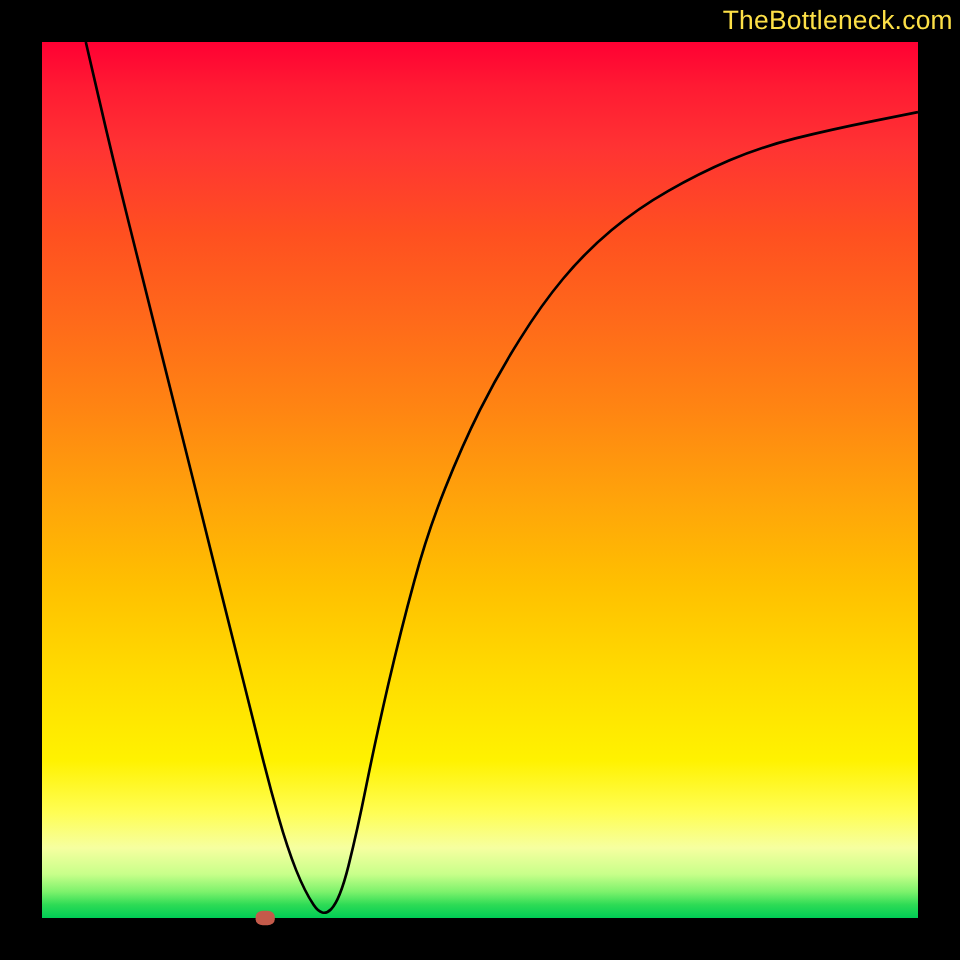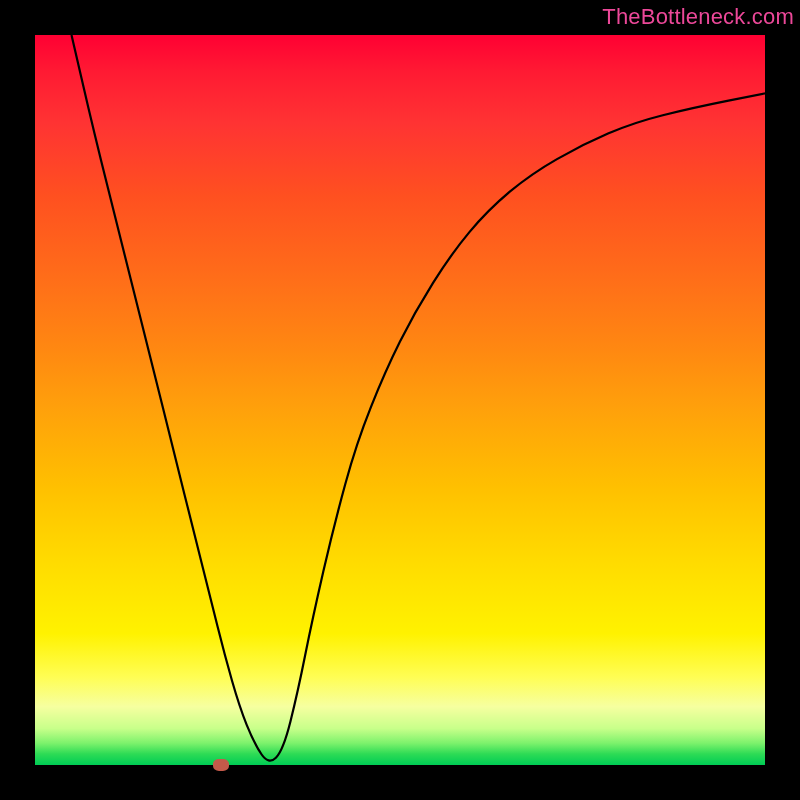--- a/index.html
+++ b/index.html
@@ -40,21 +40,21 @@
       #c8ff8a 95%,
       #7df26c 97%,
       #2ddb55 98.5%,
       #00cc55 100%
     );
   }
   .watermark {
     position: absolute;
     top: 4px;
     right: 6px;
-    color: #ec4899;
+    color: #fde047;
     font-size: 22px;
     letter-spacing: 0.2px;
     user-select: none;
   }
   svg.curve {
     position: absolute;
     left: 0;
     top: 0;
     width: 730px;
     height: 730px;

